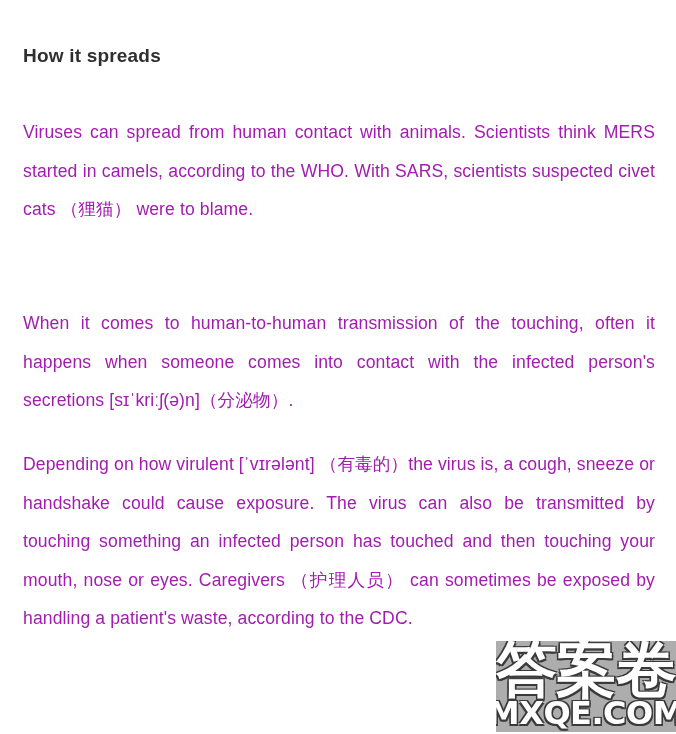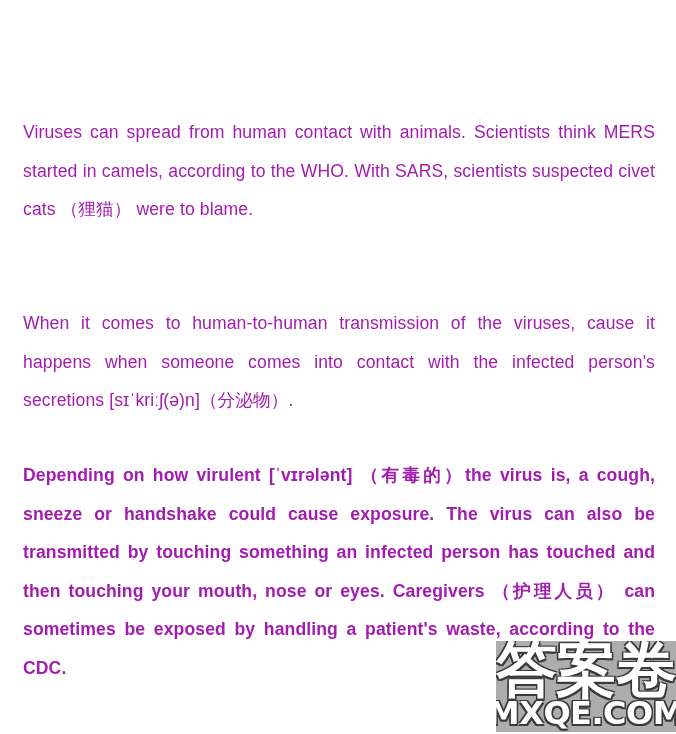--- a/index.html
+++ b/index.html
@@ -51,21 +51,21 @@
     text-align: justify;
     text-justify: inter-word;
     letter-spacing: 0.1px;
   }
   .para.last-justify {
     text-align-last: left;
   }
 
   #para-1 { top: 113px; }
   #para-2 { top: 304px; }
-  #para-3 { top: 456px; font-weight: bold; }
+  #para-3 { top: 445px; }
 
   
   #watermark {
     position: absolute;
     left: 496px;
     top: 641px;
     width: 180px;
     height: 91px;
     background: #adadad;
     overflow: hidden;
@@ -108,24 +108,25 @@
        1.5px -1.5px 0 #3a3a3a,
       -1.5px -1.5px 0 #3a3a3a,
        0 2px 0 #3a3a3a;
   }
 </style>
 </head>
 <body>
 
 <div id="article">
 
+  <h2 class="section-heading">How it spreads</h2>
 
   <p class="para last-justify" id="para-1">Viruses can spread from human contact with animals. Scientists think MERS started in camels, according to the WHO. With SARS, scientists suspected civet cats （狸猫） were to blame.</p>
 
-  <p class="para last-justify" id="para-2">When it comes to human-to-human transmission of the viruses, cause it happens when someone comes into contact with the infected person's secretions [sɪˈkriːʃ(ə)n]（分泌物）.</p>
+  <p class="para last-justify" id="para-2">When it comes to human-to-human transmission of the touching, often it happens when someone comes into contact with the infected person's secretions [sɪˈkriːʃ(ə)n]（分泌物）.</p>
 
   <p class="para last-justify" id="para-3">Depending on how virulent [ˈvɪrələnt] （有毒的）the virus is, a cough, sneeze or handshake could cause exposure. The virus can also be transmitted by touching something an infected person has touched and then touching your mouth, nose or eyes. Caregivers （护理人员） can sometimes be exposed by handling a patient's waste, according to the CDC.</p>
 
 </div>
 
 <div id="watermark">
   <span class="wm-cn">答案卷</span>
   <span class="wm-domain">MXQE.COM</span>
 </div>
 

